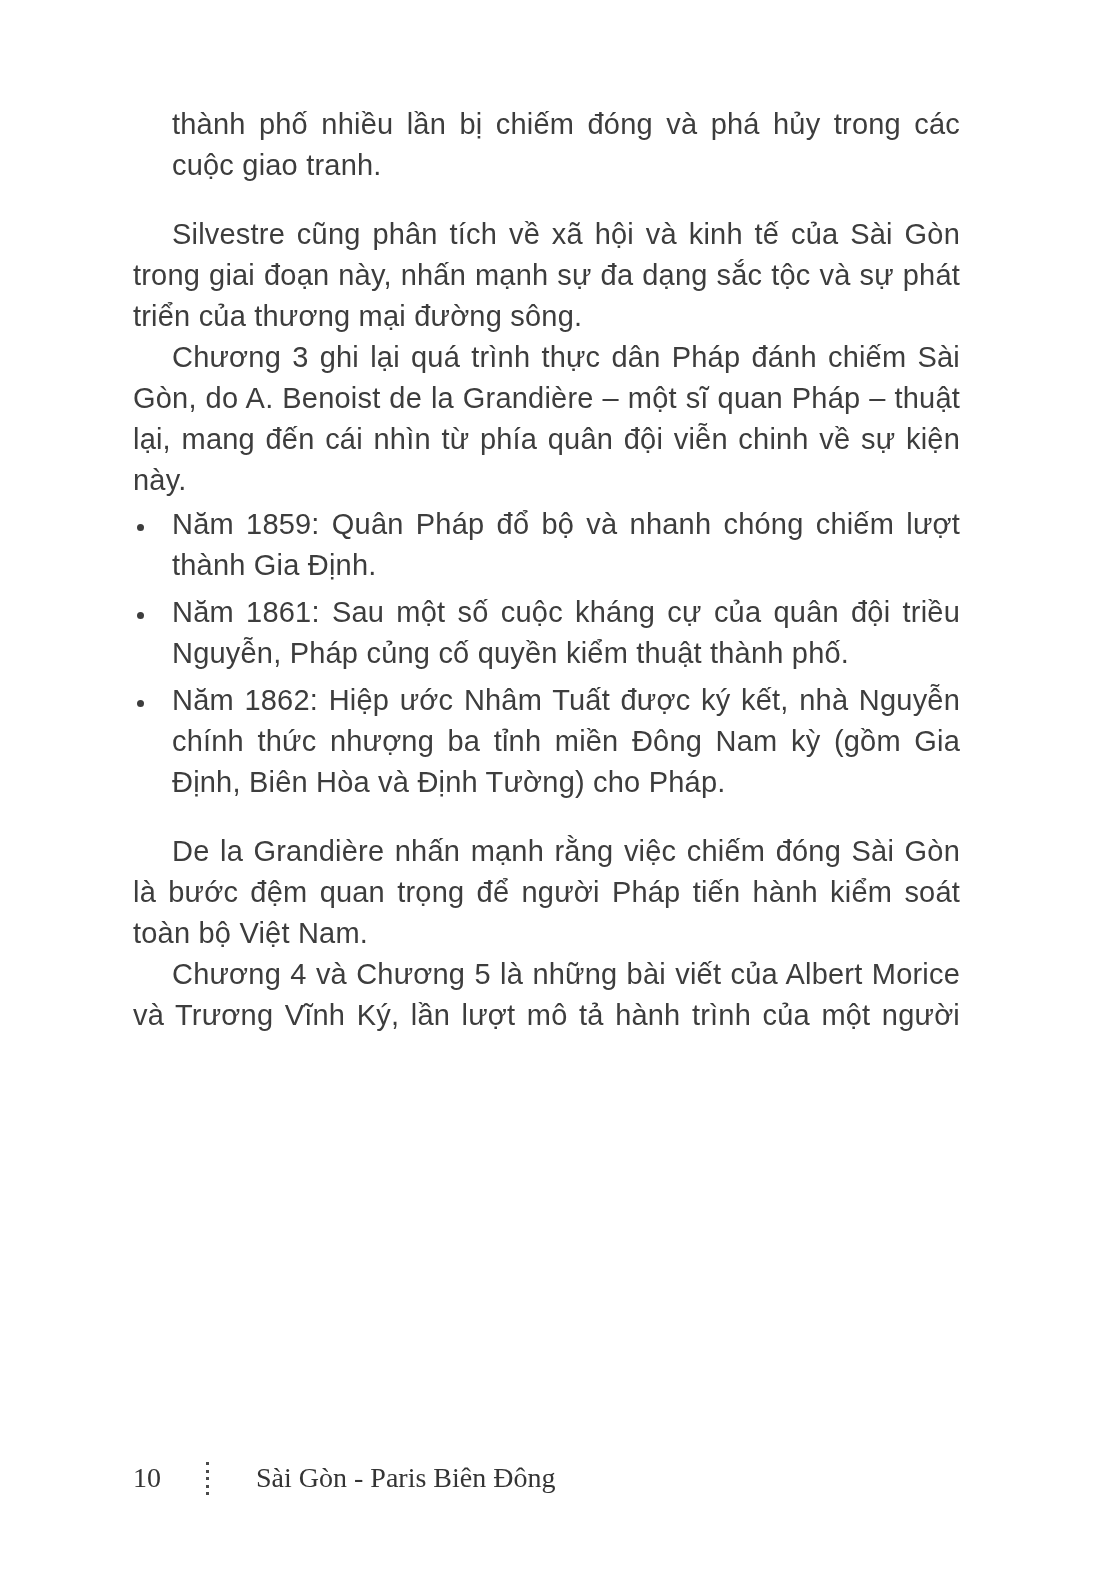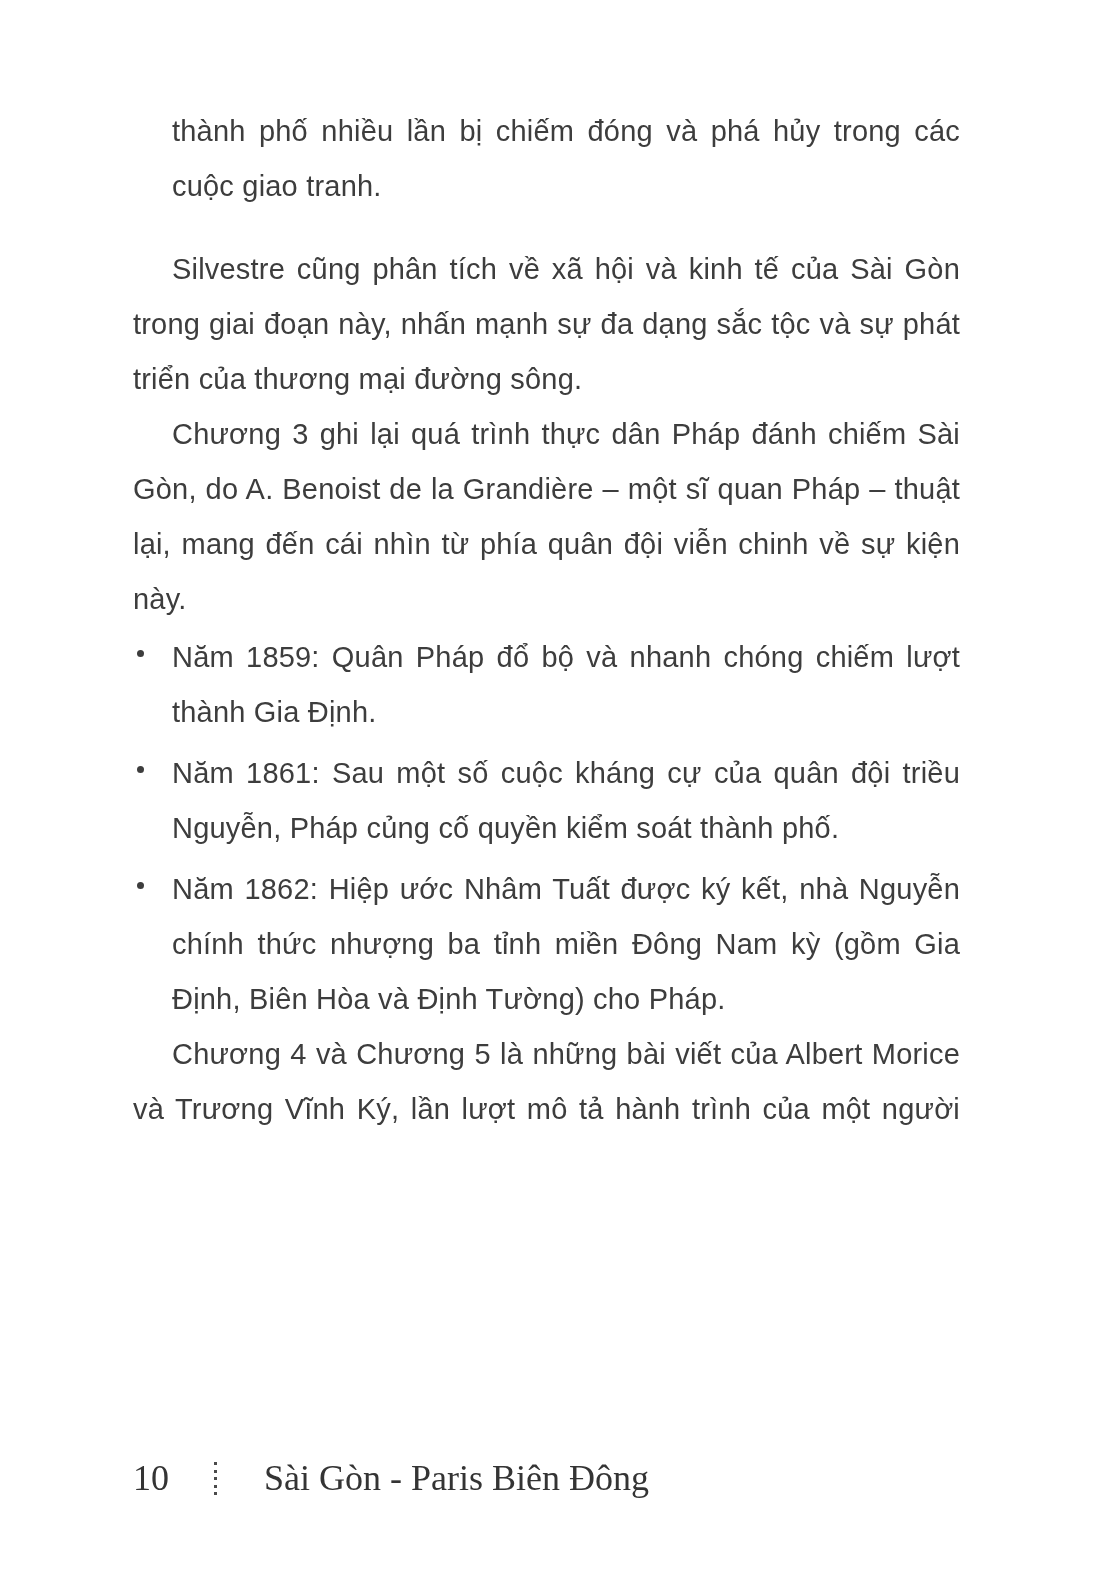--- a/index.html
+++ b/index.html
@@ -14,21 +14,21 @@
     overflow: hidden;
     font-family: "Liberation Sans", "DejaVu Sans", sans-serif;
     color: #3d3d3d;
   }
   .content {
     position: absolute;
     left: 133px;
     top: 104px;
     width: 827px;
     font-size: 29px;
-    line-height: 55px;
+    line-height: 41px;
     font-weight: 400;
     letter-spacing: 0.2px;
   }
   .para {
     margin: 0;
     text-indent: 39px;
     text-align: justify;
   }
   .para.justify-last {
     text-align-last: justify;
@@ -51,21 +51,21 @@
     border-radius: 50%;
     background: #3d3d3d;
   }
   .footer {
     position: absolute;
     left: 133px;
     top: 1460px;
     display: flex;
     align-items: flex-start;
     font-family: "Liberation Serif", "DejaVu Serif", serif;
-    font-size: 36px;
+    font-size: 28px;
     line-height: 36px;
     color: #343434;
     gap: 28px;
   }
   .footer .dots {
     width: 3px;
     height: 33px;
     margin: 2px 19px 0 17px;
     background: repeating-linear-gradient(
       to bottom,
@@ -91,28 +91,29 @@
     <p class="para">Chương 3 ghi lại quá trình thực dân Pháp đánh chiếm Sài Gòn, do A. Benoist de la Grandière – một sĩ quan Pháp – thuật lại, mang đến cái nhìn từ phía quân đội viễn chinh về sự kiện này.</p>
 
 
     <div class="li">
       <span class="bullet"></span>
       <span class="li-text">Năm 1859: Quân Pháp đổ bộ và nhanh chóng chiếm lượt thành Gia Định.</span>
     </div>
 
     <div class="li">
       <span class="bullet"></span>
-      <span class="li-text">Năm 1861: Sau một số cuộc kháng cự của quân đội triều Nguyễn, Pháp củng cố quyền kiểm soát thành phố.</span>
+      <span class="li-text">Năm 1861: Sau một số cuộc kháng cự của quân đội triều Nguyễn, Pháp củng cố quyền kiểm thuật thành phố.</span>
     </div>
 
     <div class="li">
       <span class="bullet"></span>
       <span class="li-text">Năm 1862: Hiệp ước Nhâm Tuất được ký kết, nhà Nguyễn chính thức nhượng ba tỉnh miền Đông Nam kỳ (gồm Gia Định, Biên Hòa và Định Tường) cho Pháp.</span>
     </div>
 
+    <p class="para gap-top">De la Grandière nhấn mạnh rằng việc chiếm đóng Sài Gòn là bước đệm quan trọng để người Pháp tiến hành kiểm soát toàn bộ Việt Nam.</p>
 
     <p class="para justify-last">Chương 4 và Chương 5 là những bài viết của Albert Morice và Trương Vĩnh Ký, lần lượt mô tả hành trình của một người</p>
 
   </main>
 
   <footer class="footer">
     <span class="page-num">10</span>
     <span class="dots"></span>
     <span class="book-title">Sài Gòn - Paris Biên Đông</span>
   </footer>

